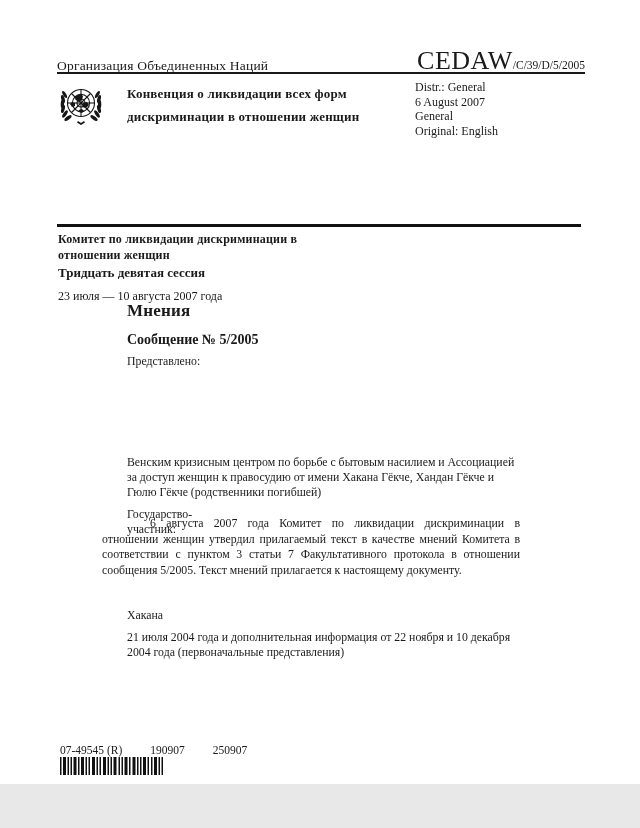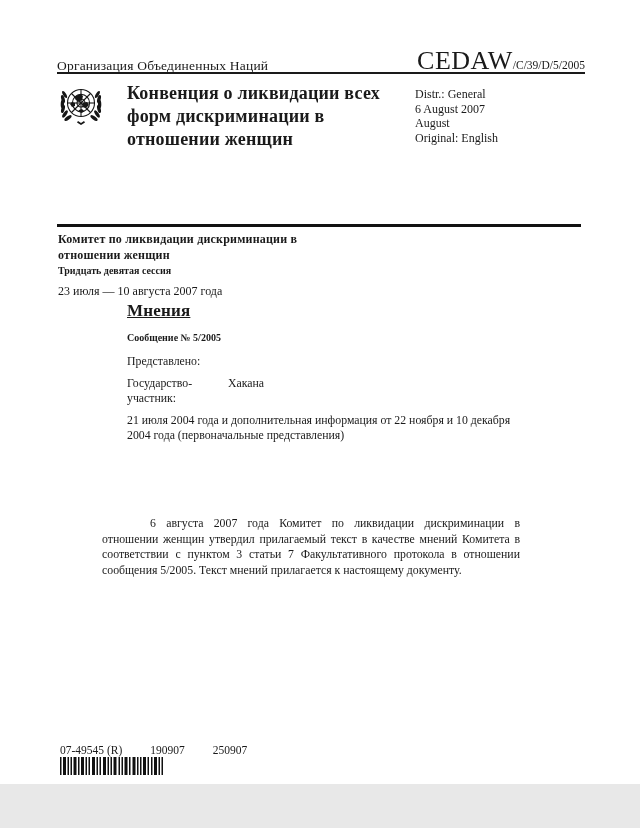--- a/index.html
+++ b/index.html
@@ -23,49 +23,49 @@
   .doc-symbol .main { font-size:26px; letter-spacing:0.5px; }
   .doc-symbol .suffix { font-size:11.5px; }
   .rule-thin {
     position:absolute; left:57px; top:72px; width:528px; height:2px;
     background:#1a1a1a;
   }
   
   .emblem { position:absolute; left:56px; top:83px; width:50px; height:50px; }
   .conv-title {
     position:absolute; left:127px; top:82px; width:282px;
-    font-size:18px; font-weight:bold; line-height:23px; letter-spacing:0.2px;
+    font-size:13px; font-weight:bold; line-height:23px; letter-spacing:0.2px;
   }
   .distr-block {
-    position:absolute; left:415px; top:87px;
+    position:absolute; left:415px; top:80px;
     font-size:12px; line-height:14.5px;
   }
   .rule-thick {
     position:absolute; left:57px; top:224px; width:524px; height:3px;
     background:#111;
   }
   
   .committee { position:absolute; left:58px; top:231px; width:330px; }
   .committee .name { font-size:12px; font-weight:bold; line-height:16px; letter-spacing:0.2px; width:300px; }
-  .committee .session { font-size:10px; font-weight:bold; margin-top:2px; }
+  .committee .session { font-size:13px; font-weight:bold; margin-top:2px; }
   .committee .dates { font-size:12px; margin-top:8px; }
   
   .views-title {
     position:absolute; left:127px; top:301px;
-    font-size:17px; font-weight:bold; letter-spacing:0.2px;text-decoration:underline;
+    font-size:17px; font-weight:bold; letter-spacing:0.2px;
   }
   .comm-no {
     position:absolute; left:127px; top:332px;
-    font-size:10px; font-weight:bold;
+    font-size:14px; font-weight:bold;
   }
   .fields {
     position:absolute; left:127px; top:354px; width:392px;
     font-size:11.8px; line-height:15px;
   }
-  .field-row { display:flex; margin-bottom:7px; }
+  .field-row { display:flex; margin-bottom:7px;flex-direction:column; }
   .field-label { width:101px; flex:0 0 101px; }
   .field-value { flex:1; hyphens:manual; }
   .intro-para {
     position:absolute; left:102px; top:516px; width:418px;
     font-size:11.8px; line-height:15.5px;
     text-align:justify; text-indent:48px; hyphens:manual;
   }
   
   .footer-line {
     position:absolute; left:60px; top:744px;
@@ -122,38 +122,39 @@
         </g>
         <path d="M22,38 l3,2 3,-2 1,1.5 -4,2.5 -4,-2.5 z"></path>
       </g>
     </svg>
   </div>
 
   <div class="conv-title">Конвенция о ликвидации всех форм дискриминации в отношении женщин</div>
   <div class="distr-block">
     <div>Distr.: General</div>
     <div>6 August 2007</div>
-    <div>August</div>
+    <div>General</div>
     <div>Original: English</div>
   </div>
 
   <div class="rule-thick"></div>
 
   <div class="committee">
     <div class="name">Комитет по ликвидации дискриминации в отношении женщин</div>
     <div class="session">Тридцать девятая сессия</div>
     <div class="dates">23 июля — 10 августа 2007 года</div>
   </div>
 
   <div class="views-title">Мнения</div>
   <div class="comm-no">Сообщение № 5/2005</div>
 
   <div class="fields">
     <div class="field-row">
       <div class="field-label">Представлено:</div>
+      <div class="field-value">Венским кризисным центром по борьбе с бытовым наси­лием и Ассоциацией за доступ женщин к правосудию от имени Хакана Гёкче, Хандан Гёкче и Гюлю Гёкче (родст­венники погибшей)</div>
     </div>
     <div class="field-row">
       <div class="field-label">Государство-участник:</div>
       <div class="field-value">Хакана</div>
     </div>
     <div class="field-row">
       <div class="field-value">21 июля 2004 года и дополнительная информация от 22 ноября и 10 декабря 2004 года (первоначальные пред­ставления)</div>
     </div>
   </div>
 

